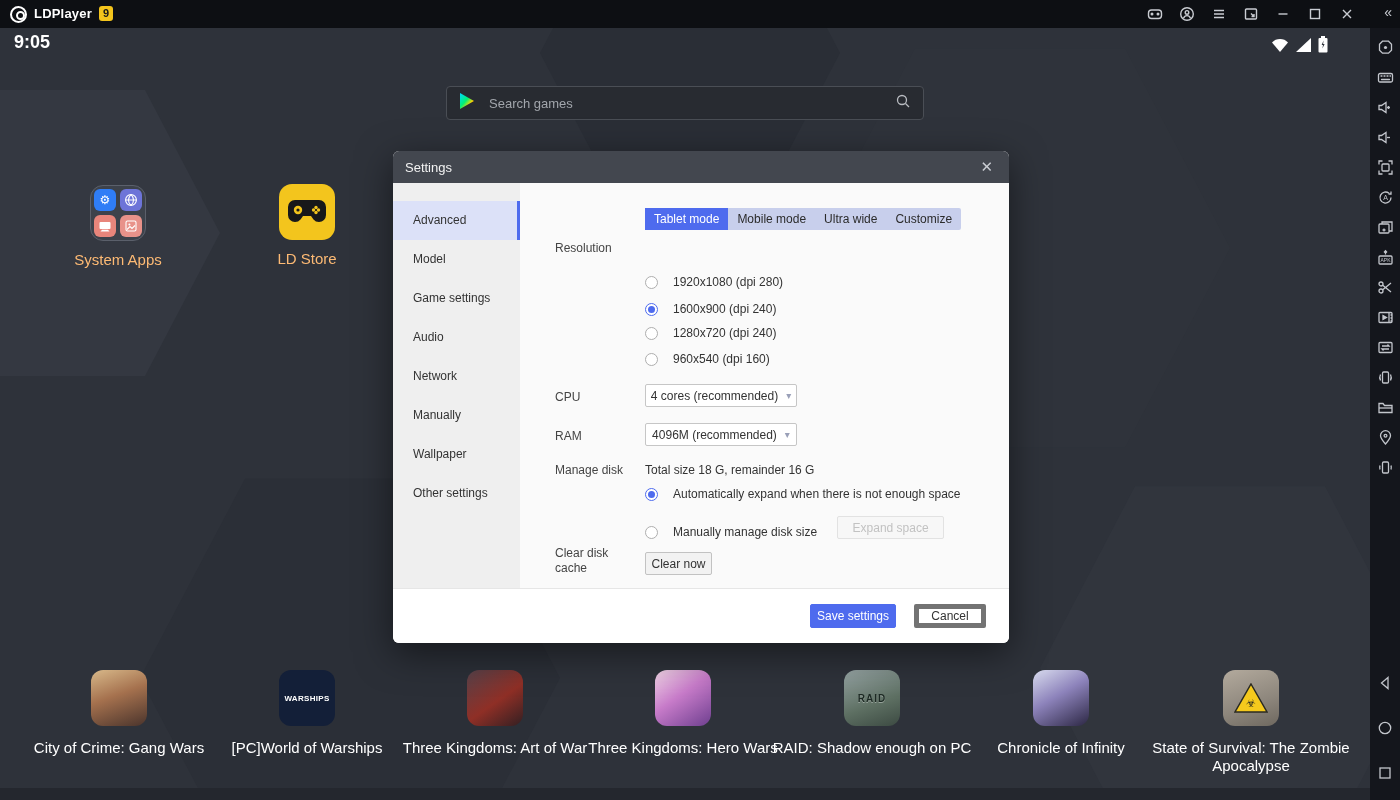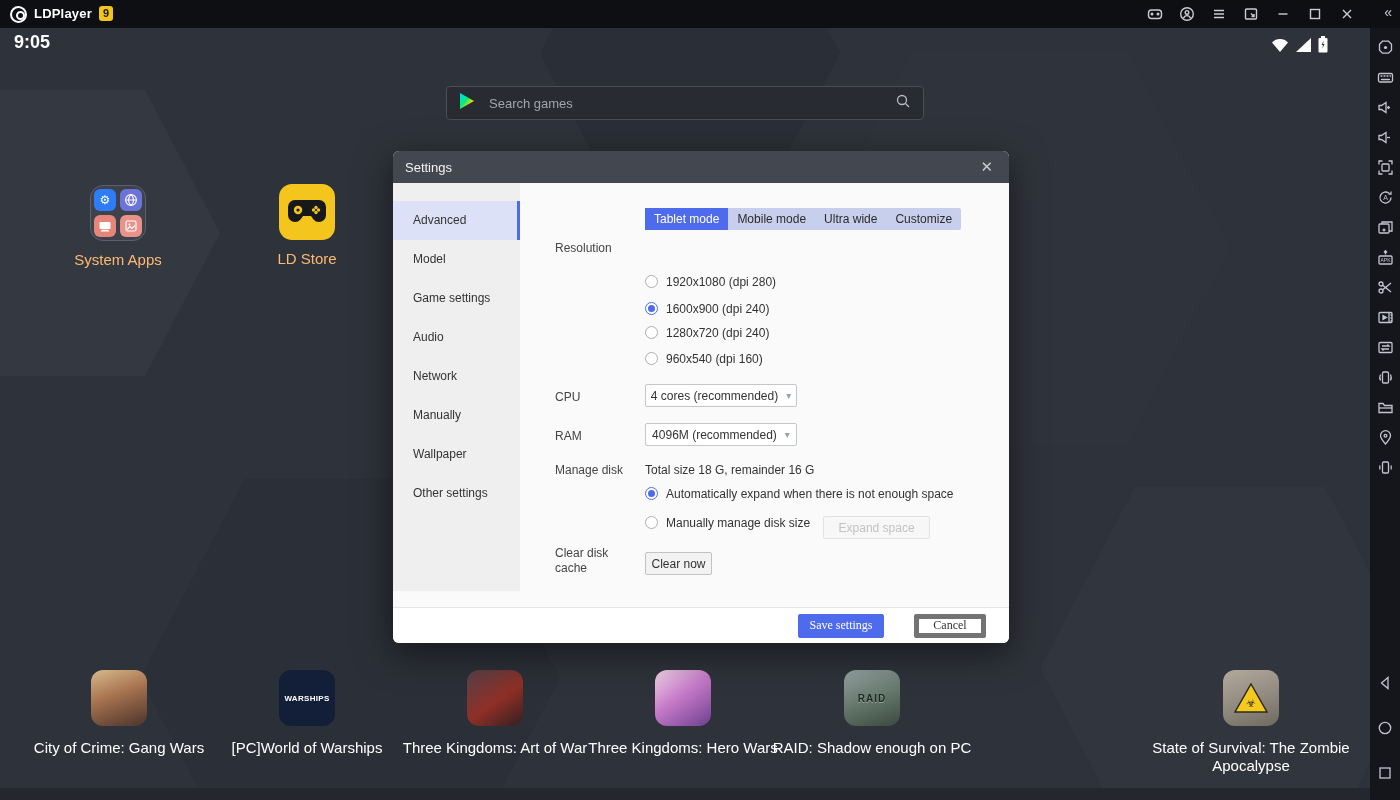--- a/index.html
+++ b/index.html
@@ -79,35 +79,35 @@
   .side-item { height:39px; line-height:39px; padding-left:20px; font-size:12px; color:#333; cursor:pointer; position:relative; }
   .side-item.selected { background:#dce1f8; }
   .side-item.selected::after { content:""; position:absolute; right:0; top:0; width:3px; height:39px; background:#4e6bee; }
   .dlg-content { position:absolute; left:127px; top:0; width:489px; height:408px; background:#fafafa; font-size:12px; color:#333; }
   .c-label { position:absolute; left:35px; color:#444; }
 
   .tabstrip { position:absolute; left:125px; top:25px; height:22px; display:flex; background:#c8cfec; border-radius:2px; }
   .tab { padding:0 9px; line-height:22px; font-size:12px; color:#2b2b2b; cursor:pointer; white-space:nowrap; }
   .tab.selected { background:#4e6bee; color:#fff; }
 
-  .radio-row { position:absolute; left:125px; display:flex; align-items:flex-start; gap:8px; cursor:pointer; }
+  .radio-row { position:absolute; left:125px; display:flex; align-items:flex-end; gap:15px; cursor:pointer; }
   .radio { width:13px; height:13px; border-radius:50%; border:1px solid #aeaeae; background:#fff; position:relative; flex:none; }
   .radio.checked { border-color:#4e6bee; }
   .radio.checked::after { content:""; position:absolute; left:2px; top:2px; width:7px; height:7px; border-radius:50%; background:#4e6bee; }
 
   .dropdown { position:absolute; left:125px; width:152px; height:23px; background:#fff; border:1px solid #c6c6c6; border-radius:2px; display:flex; align-items:center; justify-content:center; gap:8px; font-size:12px; cursor:pointer; }
   .dd-arrow { color:#9aa0b8; font-size:10px; }
 
   .btn { display:inline-flex; align-items:center; justify-content:center; font-size:12px; border-radius:2px; cursor:pointer; }
   .btn-gray { background:#f2f2f2; border:1px solid #c2c2c2; color:#333; }
   .btn-disabled { background:#f7f7f7; border:1px solid #e2e2e2; color:#c2c2c2; cursor:default; }
   .btn-blue { background:#4e6bee; color:#fff; border:1px solid #4e6bee; }
   .btn-white { background:#fff; border:5px solid #737373; color:#333; }
 
-  .dlg-footer { position:absolute; left:0; bottom:0; width:616px; height:36px; background:#fff; border-top:1px solid #e6e6e6; display:flex; align-items:center; justify-content:flex-end; gap:30px; padding-right:23px;font-family:Liberation Serif, serif; }
+  .dlg-footer { position:absolute; left:0; bottom:0; width:616px; height:55px; background:#fff; border-top:1px solid #e6e6e6; display:flex; align-items:center; justify-content:flex-end; gap:18px; padding-right:23px; }
 </style>
 </head>
 <body>
 
 <div class="titlebar">
   <div class="tb-left">
     <div class="tb-logo"></div>
     <span class="tb-appname">LDPlayer</span>
     <span class="tb-badge">9</span>
   </div>
@@ -260,20 +260,24 @@
   <div class="dock-item" style="left:577px; top:642px;">
     <div class="dock-icon gi-tkhw"></div>
     <div class="dock-label">Three Kingdoms: Hero Wars</div>
   </div>
   <div class="dock-item" style="left:766px; top:642px;">
     <div class="dock-icon gi-raid">
         <span class="rtxt">RAID</span>
       </div>
     <div class="dock-label">RAID: Shadow enough on PC</div>
   </div>
+  <div class="dock-item" style="left:955px; top:642px;">
+    <div class="dock-icon gi-chronicle"></div>
+    <div class="dock-label">Chronicle of Infinity</div>
+  </div>
   <div class="dock-item" style="left:1145px; top:642px;">
     <div class="dock-icon gi-sos">
       <svg width="34" height="30" viewBox="0 0 34 30">
           <path d="M17 1 L33 29 L1 29 Z" fill="#f5c91d" stroke="#2a2a22" stroke-width="1.5"></path>
           <text x="17" y="24" text-anchor="middle" font-size="11" fill="#2a2a22">☣</text>
         </svg>
     </div>
     <div class="dock-label">State of Survival: The Zombie Apocalypse</div>
   </div>
 </div>

